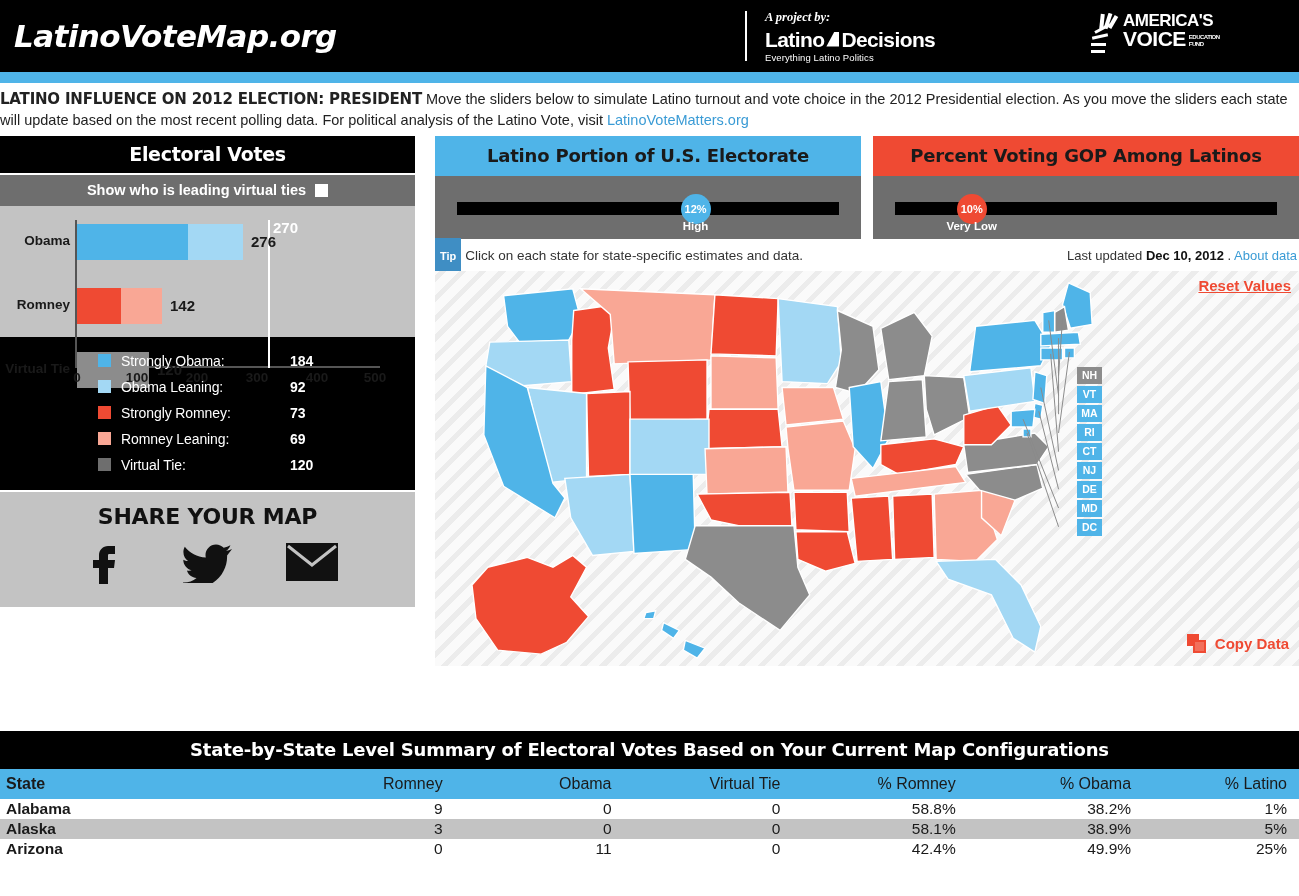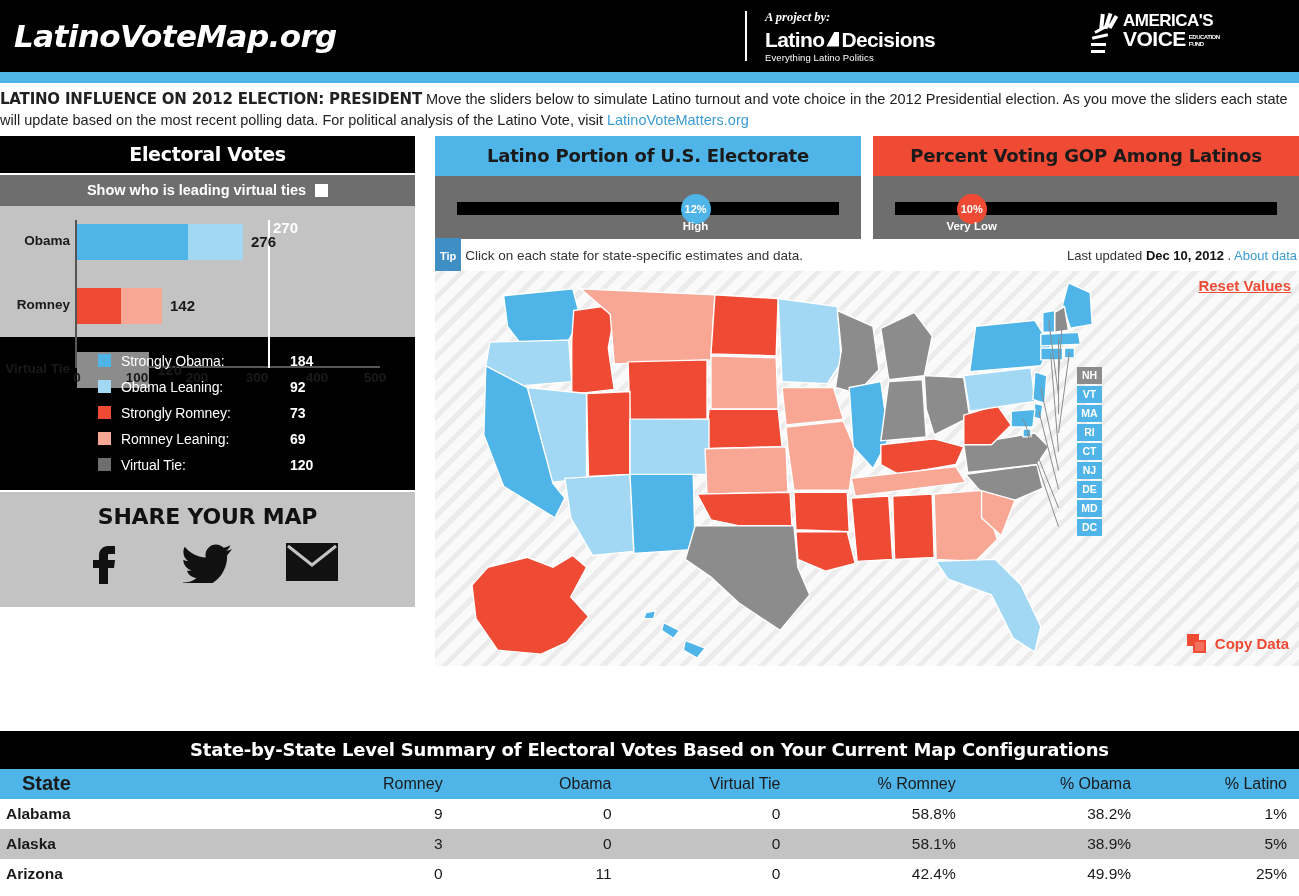--- a/index.html
+++ b/index.html
@@ -109,22 +109,22 @@
   .stlab { height:17px; margin-bottom:2px; font-size:10.5px; font-weight:bold; color:#fff;
      display:flex; align-items:center; justify-content:center;margin-left:15px; }
 
   
   .tbl-title { background:#000; color:#fff; height:38px; display:flex; align-items:center;
      justify-content:center; font-size:18px; font-weight:bold; letter-spacing:-0.2px;
      font-family:"DejaVu Sans", sans-serif;}
   table { width:100%; border-collapse:collapse; table-layout:fixed; }
   th { background:#4fb4e8; height:30px; font-size:16px; font-weight:normal; color:#1a1a1a;
      text-align:right; padding-right:12px; font-family:"Liberation Sans", sans-serif;}
-  th.state { text-align:left; padding-left:22px; font-weight:bold; font-size:20px;}
-  td { height:30px; font-size:15.5px; color:#1a1a1a; text-align:right; padding-right:12px; }
+  th.state { text-align:left; padding-left:6px; font-weight:bold; font-size:16px;}
+  td { height:20px; font-size:15.5px; color:#1a1a1a; text-align:right; padding-right:12px; }
   td.state { text-align:left; padding-left:6px; font-weight:bold; }
   tr.alt td { background:#c3c3c3; }
 </style>
 </head>
 <body>
 
 <div class="site-header">
   <div class="logo-text">LatinoVoteMap.org</div>
   <div class="hdr-right">
     <div class="vdiv"></div>

